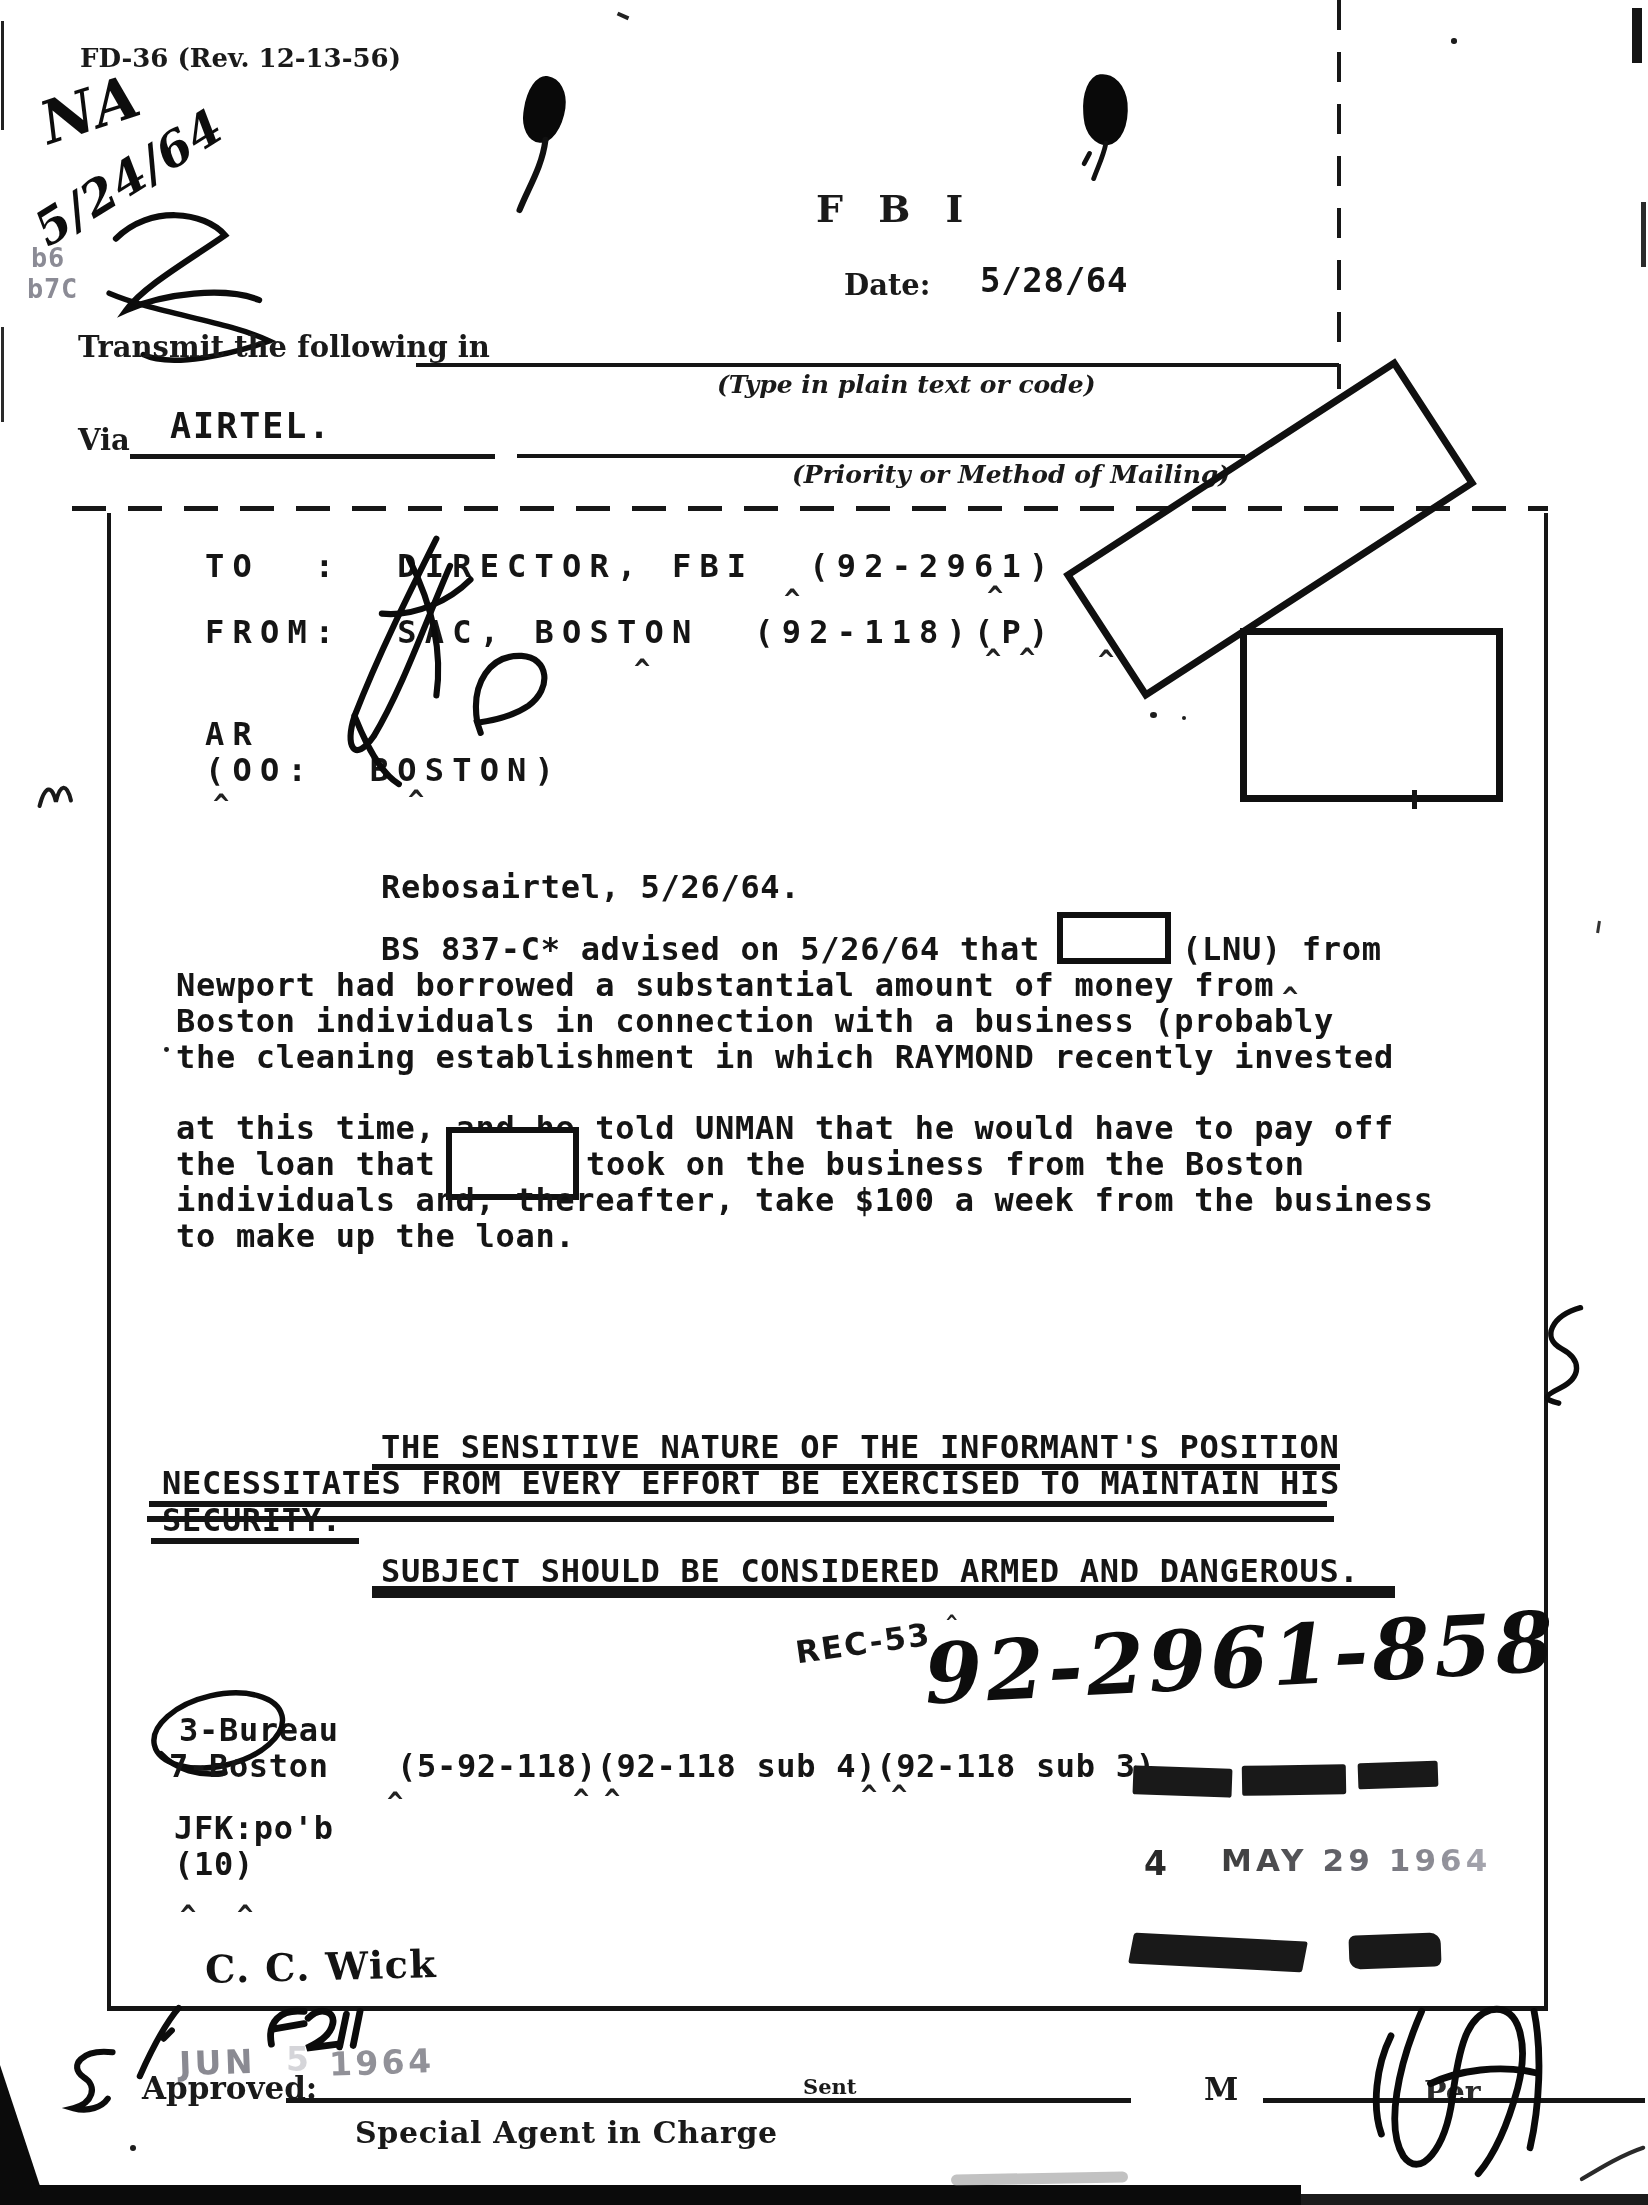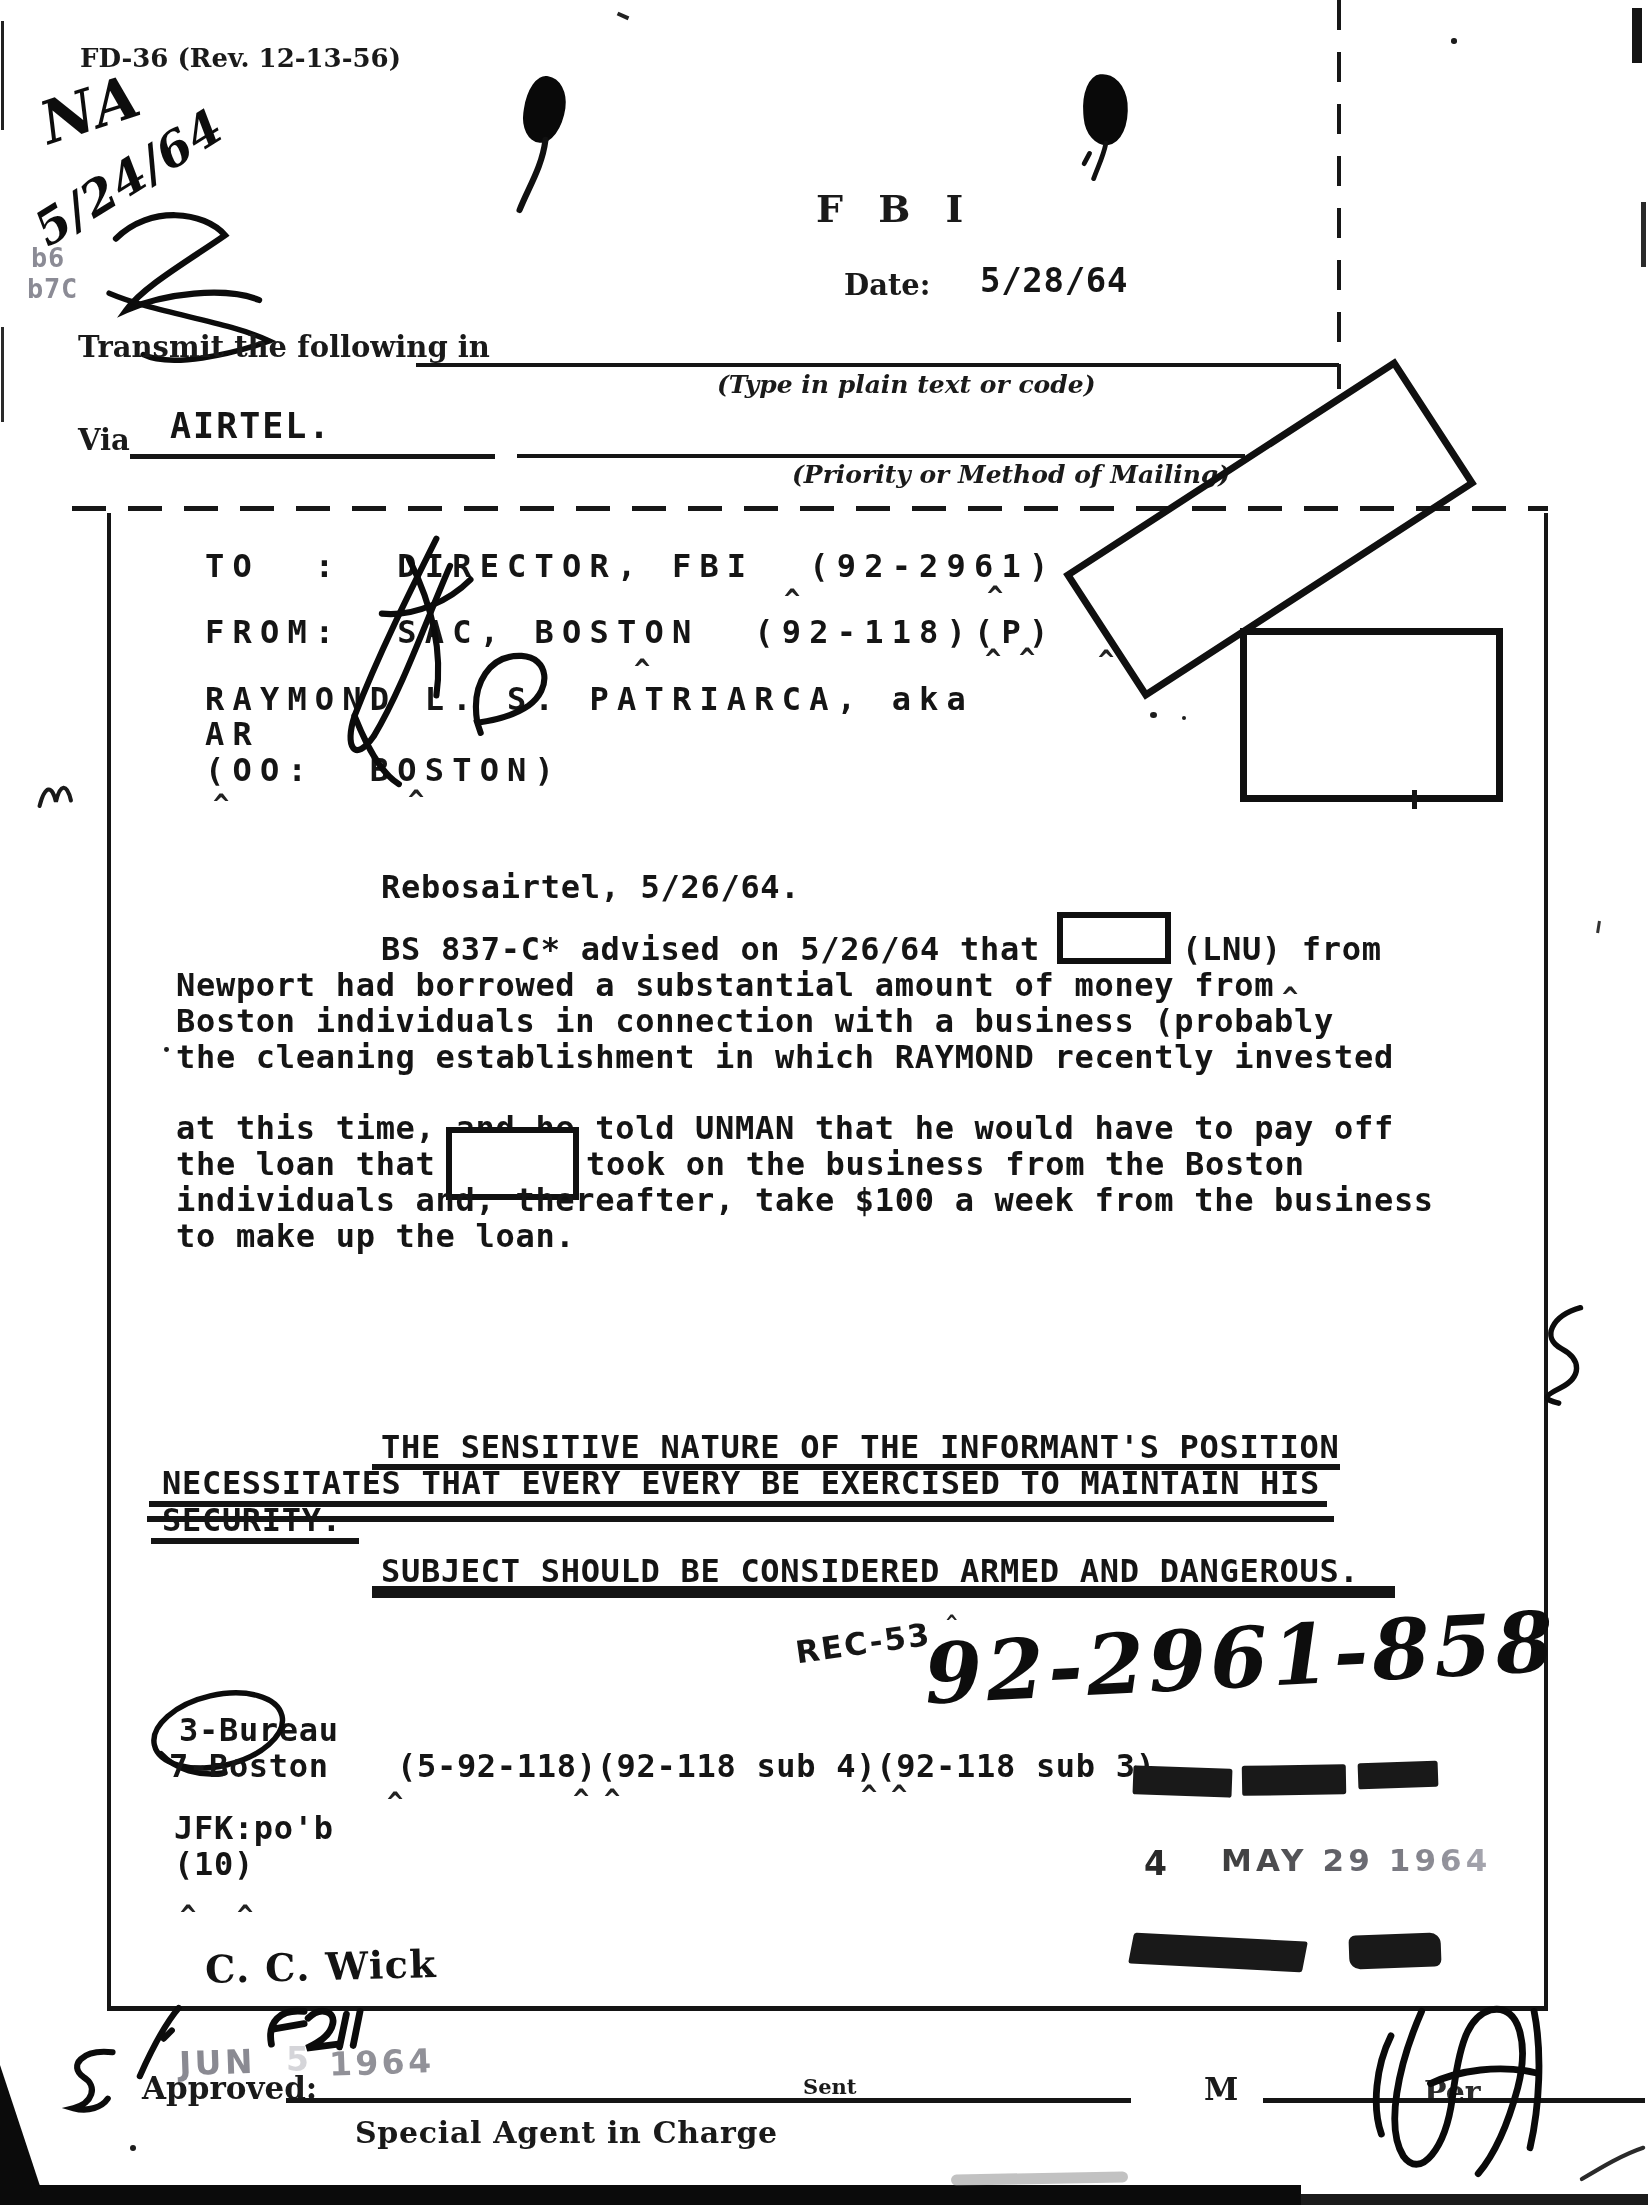--- a/index.html
+++ b/index.html
@@ -83,21 +83,20 @@
   <div class="rule" style="left:107px;top:513px;width:4.1px;height:1497px;"></div>
   <div class="rule" style="left:1544px;top:513px;width:4.1px;height:1497px;"></div>
   <div class="rule" style="left:107px;top:2006px;width:1441px;height:4.8px;"></div>
 
   <div class="abs" style="left:1072px;top:454px;width:382px;height:136px;border:7.5px solid #101010;transform:rotate(-33deg);"></div>
   <div class="abs" style="left:1240px;top:628px;width:249px;height:160px;border:7.5px solid #101010;"></div>
   <div class="rule" style="left:1412px;top:790px;width:4.8px;height:19px;"></div>
 
   <div class="txt mono mono-wide" style="left:205px;top:550px;">TO  :  DIRECTOR, FBI  (92-2961)</div>
   <div class="txt mono mono-wide" style="left:205px;top:616px;">FROM:  SAC, BOSTON  (92-118)(P)</div>
-  <div class="txt mono mono-wide" style="left:205px;top:683px;">RAYMOND L. S. PATRIARCA, aka</div>
   <div class="txt mono mono-wide" style="left:205px;top:718px;">AR</div>
   <div class="txt mono mono-wide" style="left:205px;top:754px;">(OO:  BOSTON)</div>
 
   <svg style="left:0;top:0;" width="1648" height="2205" viewBox="0 0 2417 3234">
     <g fill="none" stroke="#0b0b0b" stroke-linecap="round" stroke-width="9">
       <path d="M640,790 C600,870 555,960 520,1050 C505,1095 520,1120 548,1080 C590,1010 625,910 660,830"></path>
       <path d="M600,820 C630,880 650,950 640,1020"></path>
       <path d="M560,900 C610,905 660,880 690,850"></path>
       <path d="M520,1050 C540,1100 560,1135 585,1150"></path>
     </g>
@@ -128,21 +127,21 @@
   <div class="txt mono" style="left:176px;top:1112px;">at this time, and he told UNMAN that he would have to pay off</div>
   <div class="txt mono" style="left:176px;top:1148px;">the loan that</div>
   <div class="redact" style="left:446px;top:1127px;width:121px;height:61px;"></div>
   <div class="txt mono" style="left:586px;top:1148px;">took on the business from the Boston</div>
   <div class="txt mono" style="left:176px;top:1184px;">individuals and, thereafter, take $100 a week from the business</div>
   <div class="txt mono" style="left:176px;top:1220px;text-align:right;">to make up the loan.</div>
 
 
   <div class="txt mono" style="left:381px;top:1431px;">THE SENSITIVE NATURE OF THE INFORMANT'S POSITION</div>
   <div class="rule" style="left:372px;top:1464px;width:968px;height:6.1px;"></div>
-  <div class="txt mono" style="left:162px;top:1467px;">NECESSITATES THAT EVERY EVERY BE EXERCISED TO MAINTAIN HIS</div>
+  <div class="txt mono" style="left:162px;top:1467px;">NECESSITATES FROM EVERY EFFORT BE EXERCISED TO MAINTAIN HIS</div>
   <div class="rule" style="left:149px;top:1501px;width:1178px;height:6.1px;"></div>
   <div class="rule" style="left:147px;top:1516px;width:1187px;height:5.5px;"></div>
   <div class="txt mono" style="left:162px;top:1504px;">SECURITY.</div>
   <div class="rule" style="left:151px;top:1538px;width:208px;height:6.1px;"></div>
 
   <div class="txt mono" style="left:381px;top:1555px;">SUBJECT SHOULD BE CONSIDERED ARMED AND DANGEROUS.</div>
   <div class="rule" style="left:372px;top:1586px;width:1023px;height:11.6px;"></div>
 
   <div class="txt stampfont" style="left:795px;top:1628px;font-size:31px;letter-spacing:2px;transform:rotate(-8deg);color:#161616;">REC-53</div>
   <span class="caret" style="left:946px;top:1613px;font-size:19px;">^</span>

